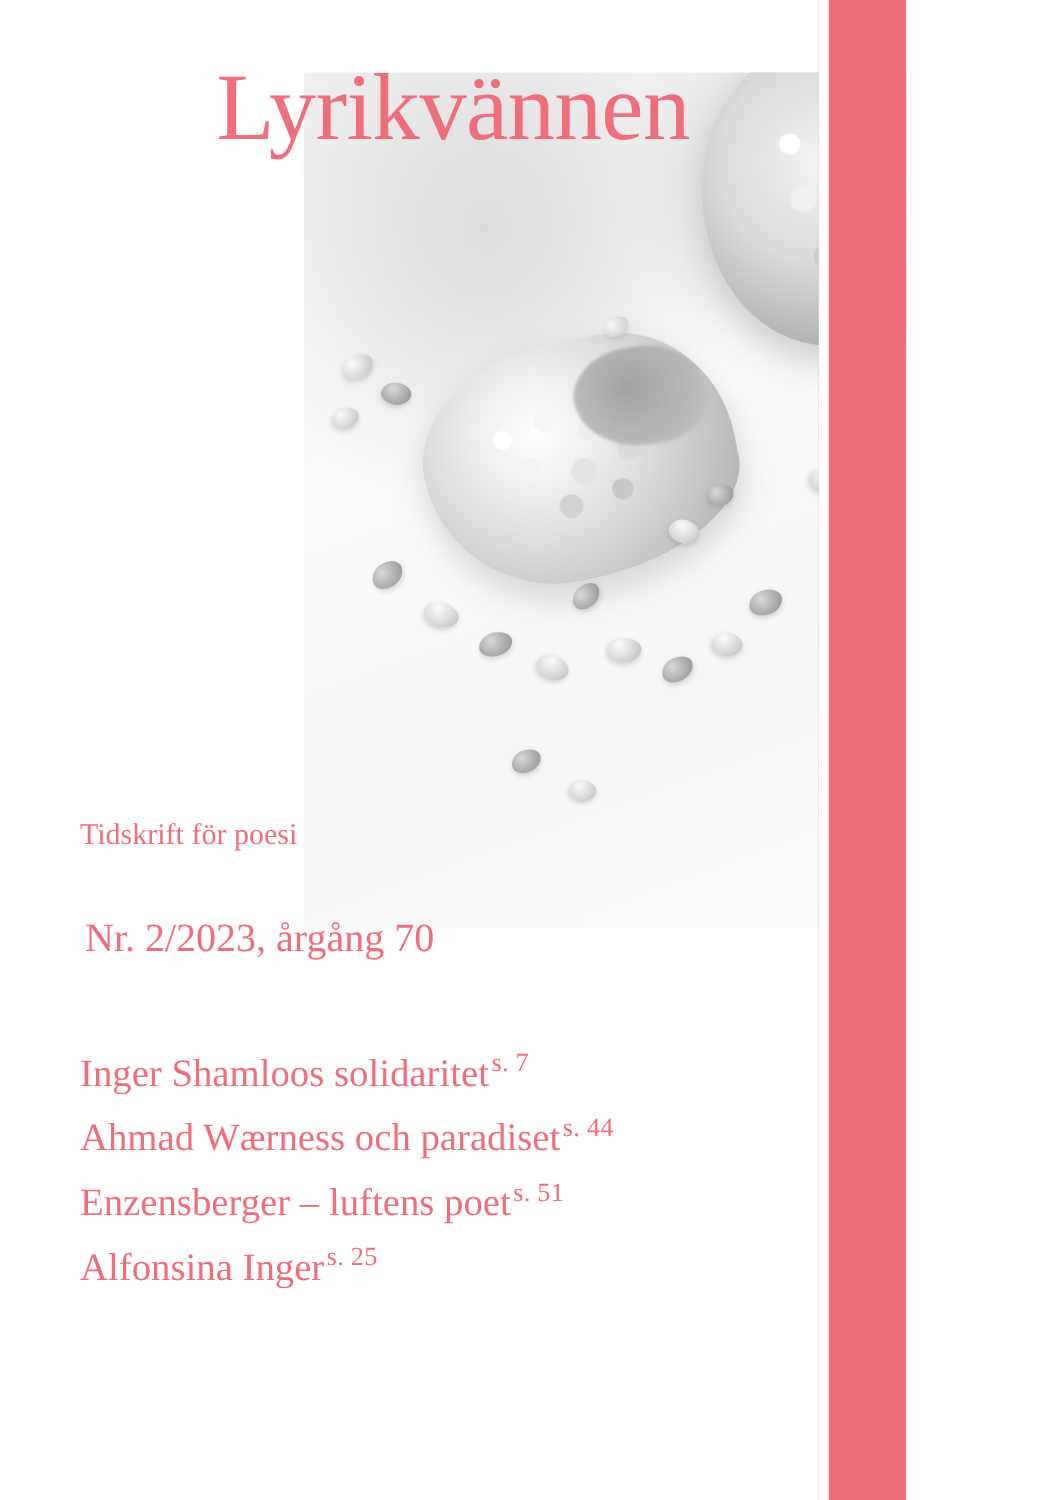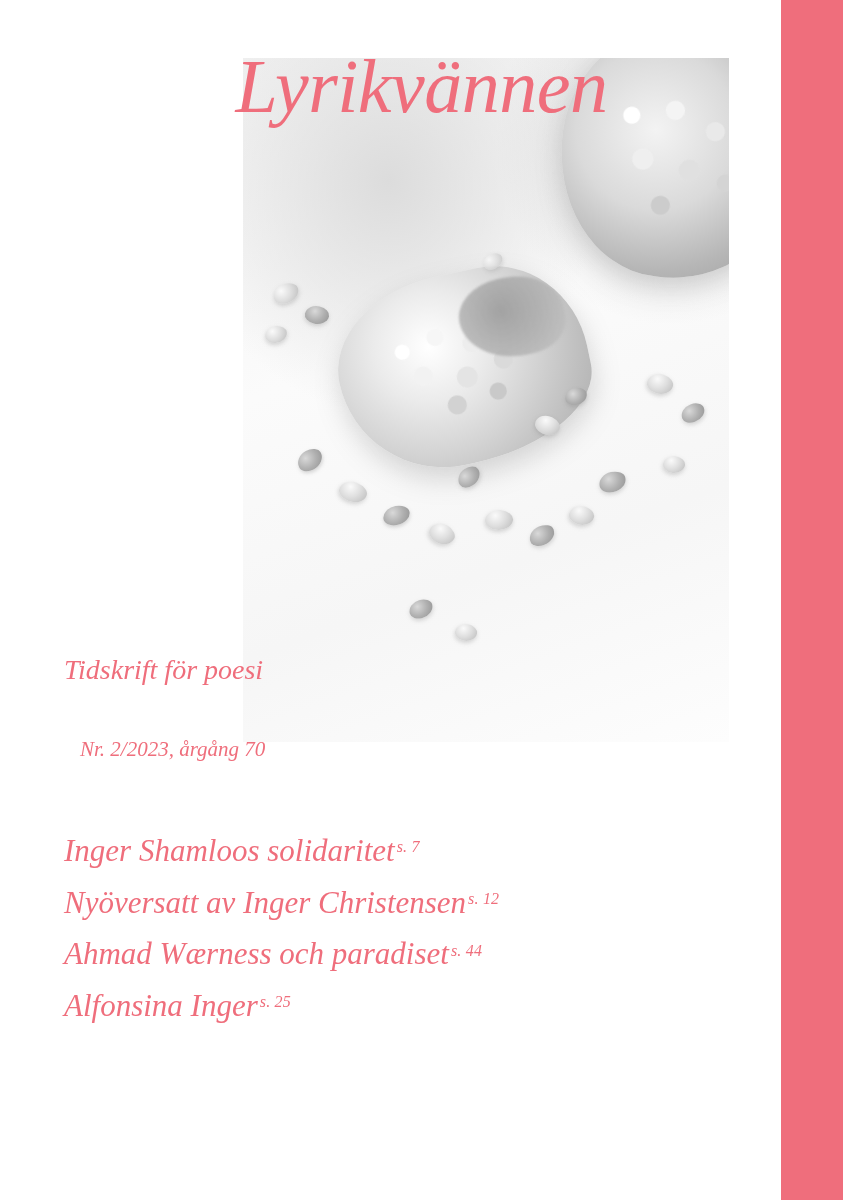--- a/index.html
+++ b/index.html
@@ -9,25 +9,24 @@
   }
   body {
     width: 843px;
     height: 1200px;
     overflow: hidden;
     font-family: "Liberation Serif", serif;
   }
 
   #cover {
     position: relative;
-    width: 843px;
+    width: 725px;
     height: 1200px;
     background: #ffffff;
     overflow: hidden;
-    font-style: italic;
   }
 
   
   #spine-strip {
     position: absolute;
     top: 0;
     right: 0;
     width: 70px;
     height: 1200px;
     background: #ef6e7c;
@@ -171,44 +170,44 @@
   
   #text-block {
     position: absolute;
     left: 64px;
     top: 655px;
     width: 700px;
     color: #ef6e7c;
     z-index: 6;
   }
   #subtitle {
-    font-size: 28px;
+    font-size: 24px;
     line-height: 1.1;
     margin: 0 0 52px 0;
     font-family: "Liberation Serif", serif;
   }
   #issue-line {
-    font-size: 21px;
+    font-size: 32px;
     line-height: 1.1;
-    margin: 0 0 64px 16px;
+    margin: 0 0 64px 4px;
     font-family: "Liberation Serif", serif;
   }
   #contents-list {
     list-style: none;
     margin: 0;
     padding: 0;
   }
   #contents-list li {
     font-size: 31px;
     line-height: 1.67;
     white-space: nowrap;
     font-family: "Liberation Serif", serif;
   }
   .page-ref {
-    font-size: 16px;
+    font-size: 21px;
     vertical-align: 0.55em;
     margin-left: 2px;
     letter-spacing: 0.2px;
   }
 </style>
 </head>
 <body>
 
 <div id="cover">
 
@@ -246,24 +245,24 @@
   <div id="masthead">Lyrikvännen</div>
 
   <div id="text-block">
     <div id="subtitle">Tidskrift för poesi</div>
     <div id="issue-line">Nr. 2/2023, årgång 70</div>
     <ul id="contents-list">
       <li>
         <span>Inger Shamloos solidaritet</span><span class="page-ref">s. 7</span>
       </li>
       <li>
-        <span>Nyöversatt av Inger Christensen</span><span class="page-ref">s. 12</span>
-      </li>
-      <li>
         <span>Ahmad Wærness och paradiset</span><span class="page-ref">s. 44</span>
+      </li>
+      <li>
+        <span>Enzensberger – luftens poet</span><span class="page-ref">s. 51</span>
       </li>
       <li>
         <span>Alfonsina Inger</span><span class="page-ref">s. 25</span>
       </li>
     </ul>
   </div>
 
 </div>
 
 </body></html>

